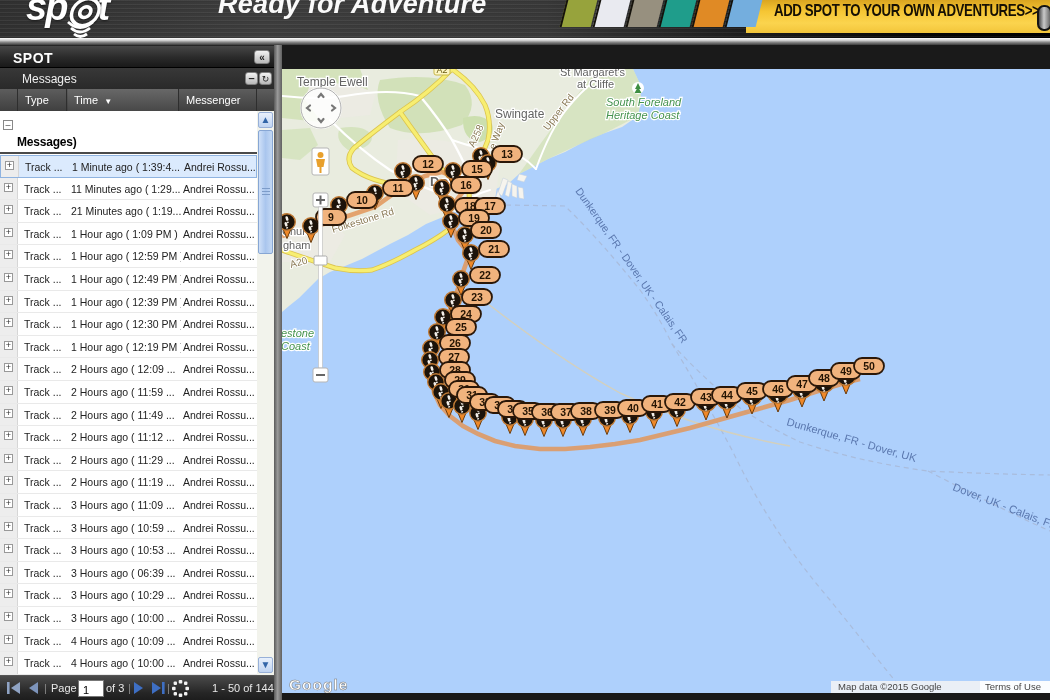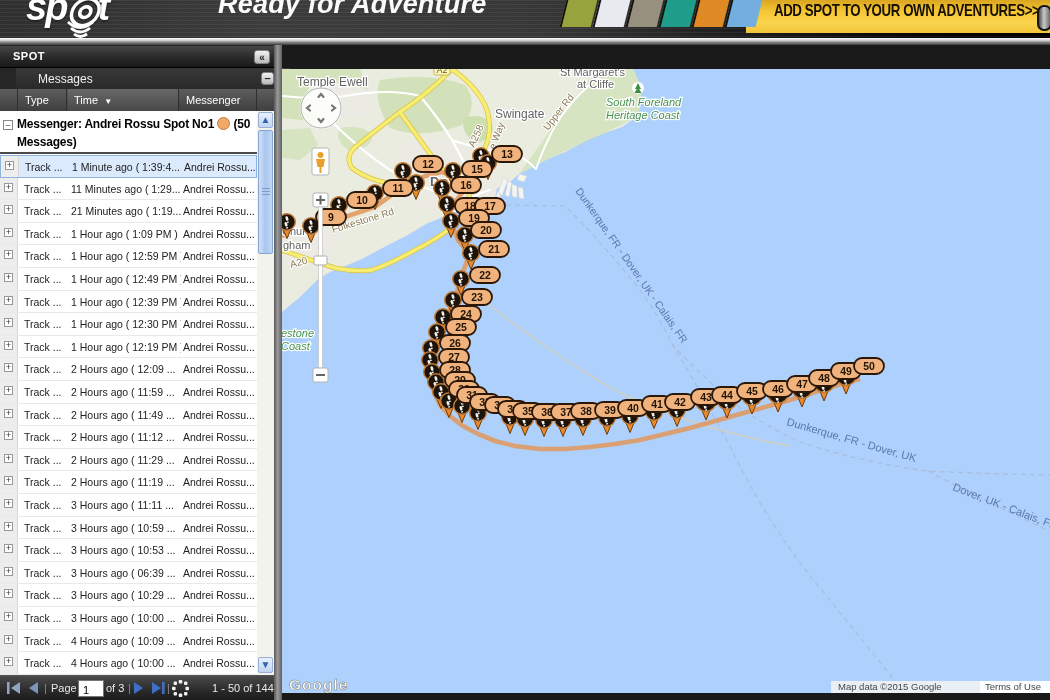--- a/index.html
+++ b/index.html
@@ -10,23 +10,23 @@
 #logo{position:absolute;left:26px;top:-15px;color:#fff;font-size:38px;font-weight:bold;font-style:italic;letter-spacing:-2px;text-shadow:0 1px 2px rgba(0,0,0,.6)}
 #ready{position:absolute;left:218px;top:-11px;color:#fafafa;font-size:27px;font-weight:bold;font-style:italic;letter-spacing:.2px}
 #banner{position:absolute;left:746px;top:0;width:304px;height:33px;background:linear-gradient(180deg,#daa520 0%,#f6c634 35%,#fbd44e 70%,#f2c53a 100%)}
 #bannertxt{position:absolute;left:774px;top:1px;width:270px;color:#161004;font-size:17px;font-weight:bold;letter-spacing:-.5px;transform:scaleX(.78);transform-origin:left;white-space:nowrap}
 #device{position:absolute;left:1037px;top:5px;width:15px;height:26px;background:linear-gradient(90deg,#4a4a4a,#c9c9c9 45%,#6a6a6a);border:2px solid #141414;border-radius:7px}
 .tile{position:absolute;top:0;height:27px;width:31px;transform:skewX(-14deg);border-left:2px solid #15120c}
 #silver{left:0;top:38px;width:1050px;height:7px;background:linear-gradient(180deg,#fdfdfd 0%,#cfcfcf 35%,#8a8a8a 60%,#3c3c3c 100%)}
 
 #lp{left:0;top:45px;width:274px;height:655px;background:#262626}
 #spotbar{left:0;top:1px;width:274px;height:22px;background:linear-gradient(180deg,#474747,#2a2a2a 55%,#191919);border-bottom:1px solid #000}
-#spotbar b{position:absolute;left:13px;top:4px;color:#fff;font-size:11px;letter-spacing:.5px}
+#spotbar b{position:absolute;left:13px;top:4px;color:#fff;font-size:14px;letter-spacing:.5px}
 .sqbtn{position:absolute;border-radius:3px;background:linear-gradient(180deg,#f2f2f2,#b9b9b9);border:1px solid #808080;color:#222;text-align:center}
-#msgbar{left:16px;top:23px;width:274px;height:27px;background:linear-gradient(180deg,#383838,#262626);border-bottom:1px solid #111}
+#msgbar{left:0;top:23px;width:274px;height:27px;background:linear-gradient(180deg,#383838,#262626);border-bottom:1px solid #111}
 #msgbar span{position:absolute;left:22px;top:4px;color:#f0f0f0;font-size:12px}
 #thead{left:0;top:44px;width:274px;height:24px;background:linear-gradient(180deg,#5d5d5d,#3e3e3e);border-bottom:1px solid #1a1a1a;color:#fff;font-size:11px}
 #thead .hc{position:absolute;top:0;height:22px;border-right:1px solid #2e2e2e;padding:5px 0 0 6px}
 #white{left:0;top:66px;width:274px;height:564px;background:#fff;overflow:hidden}
 .grpline{position:absolute;left:17px;color:#000;font-size:12px;font-weight:bold;white-space:nowrap;letter-spacing:-.2px}
 .mb{position:absolute;left:3px;top:9px;width:10px;height:10px;background:#fff;border:1px solid #888;font-size:9px;line-height:8px;text-align:center;color:#444;letter-spacing:0}
 .oc{display:inline-block;width:13px;height:13px;border-radius:50%;background:#f2a965;border:1px solid #b97a3e;vertical-align:-2px}
 .row{position:absolute;left:0;width:257px;background:#fff;border-bottom:1px solid #e9e9e9;font-size:10.5px;color:#222;white-space:nowrap;overflow:hidden}
 .row .exp{position:absolute;left:0;top:0;bottom:0;width:18px;background:#ededed;border-right:1px solid #d6d6d6}
 .row .pl{position:absolute;left:4px;top:5px;width:9px;height:9px;background:#fff;border:1px solid #999;font-size:9px;line-height:7px;text-align:center;color:#333}
@@ -88,21 +88,20 @@
   </div>
   <div id="thead" class="abs">
     <div class="hc" style="left:0;width:18px"></div>
     <div class="hc" style="left:19px;width:48px">Type</div>
     <div class="hc" style="left:68px;width:111px;background:linear-gradient(180deg,#686868,#484848)">Time &nbsp;<span style="font-size:8px">▼</span></div>
     <div class="hc" style="left:180px;width:77px">Messenger</div>
     <div class="hc" style="left:258px;width:16px;border-right:none"></div>
   </div>
   <div id="white" class="abs">
     <span class="mb">–</span>
-        <div class="grpline" style="top:6px">Messenger: Andrei Rossu Spot No1 <span class="oc"></span> (50</div>
         <div class="grpline" style="top:24px">Messages)</div>
     <div style="position:absolute;left:0;top:41px;width:257px;height:2px;background:#4a4a4a"></div>
     <div class="row sel" style="top:44.0px;height:22.6px">
           <div class="exp">
             <span class="pl">+</span>
           </div>
           <div class="c1">Track ...</div>
           <div class="c2">1 Minute ago ( 1:39:4...</div>
           <div class="c3">Andrei Rossu...</div>
         </div>
@@ -216,21 +215,21 @@
           </div>
           <div class="c1">Track ...</div>
           <div class="c2">2 Hours ago ( 11:19 ...</div>
           <div class="c3">Andrei Rossu...</div>
         </div>
 <div class="row" style="top:383.0px;height:22.6px">
           <div class="exp">
             <span class="pl">+</span>
           </div>
           <div class="c1">Track ...</div>
-          <div class="c2">3 Hours ago ( 11:11 ...</div>
+          <div class="c2">3 Hours ago ( 11:09 ...</div>
           <div class="c3">Andrei Rossu...</div>
         </div>
 <div class="row" style="top:405.6px;height:22.6px">
           <div class="exp">
             <span class="pl">+</span>
           </div>
           <div class="c1">Track ...</div>
           <div class="c2">3 Hours ago ( 10:59 ...</div>
           <div class="c3">Andrei Rossu...</div>
         </div>

